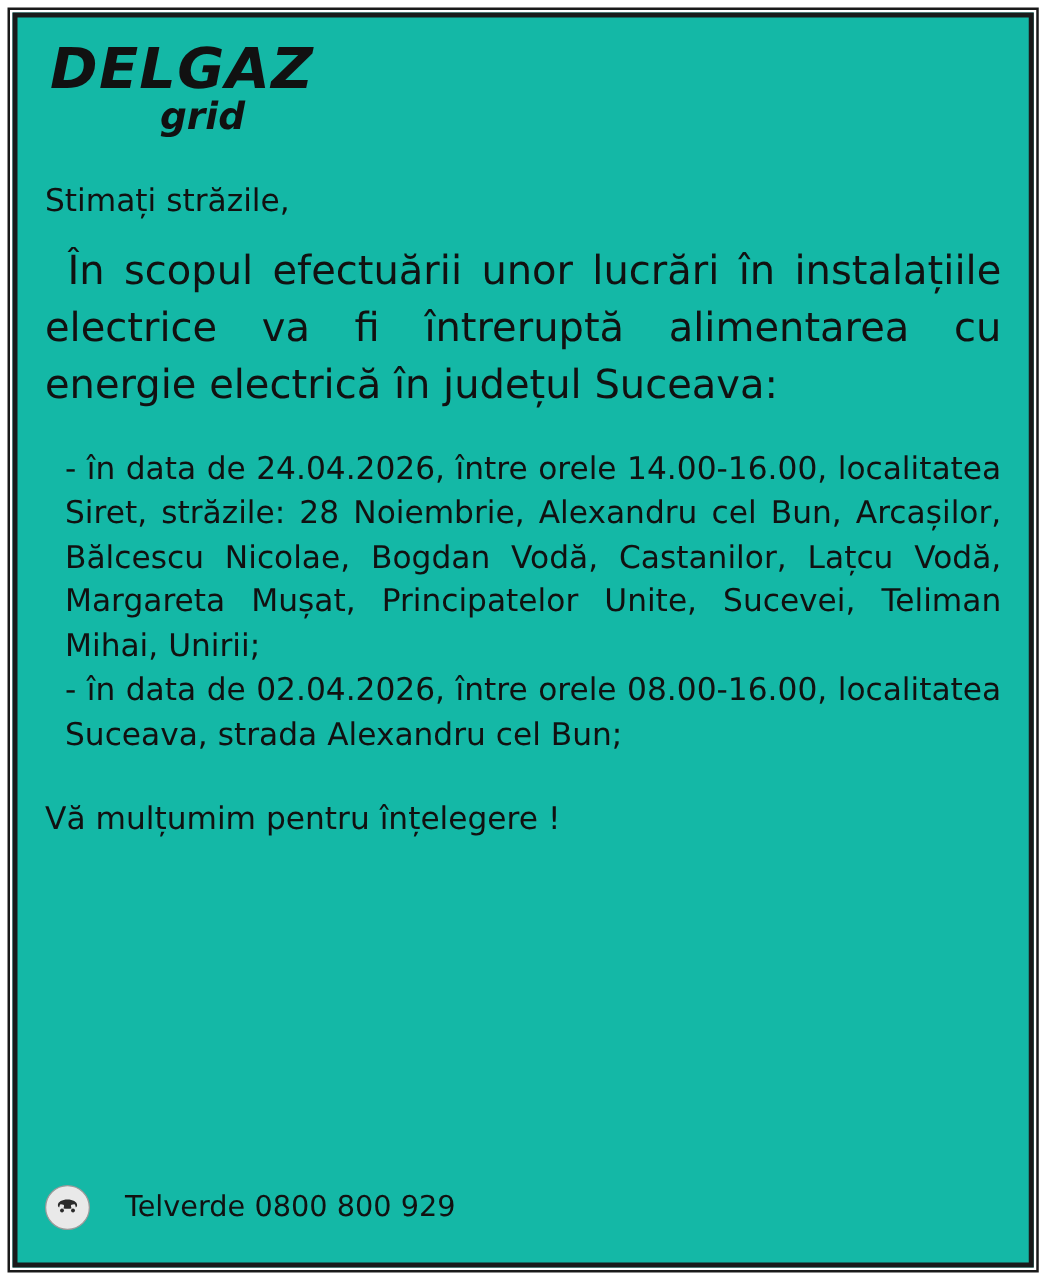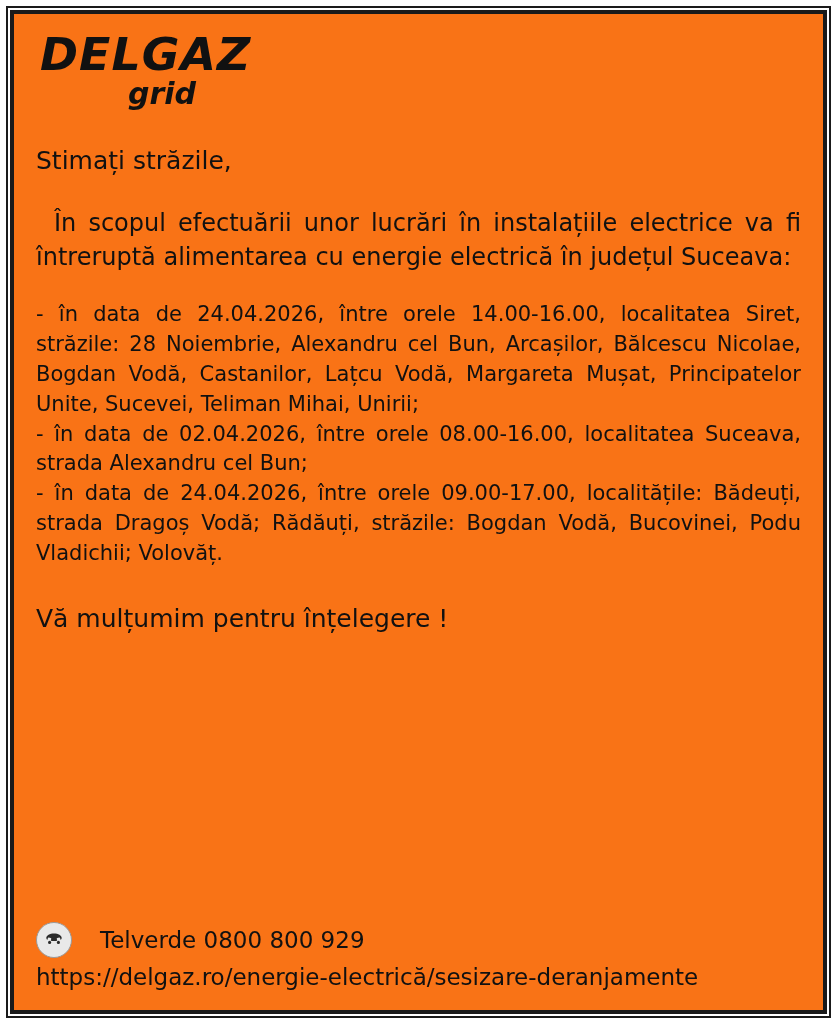--- a/index.html
+++ b/index.html
@@ -32,21 +32,21 @@
     box-sizing: border-box;
   }
   .frame-inner {
     position: absolute;
     left: 10px;
     top: 10px;
     right: 10px;
     bottom: 10px;
     border: 4px solid #1a1a1a;
     box-sizing: border-box;
-    background: #f97316;
+    background: #14b8a6;
   }
   .content {
     position: absolute;
     left: 22px;
     top: 18px;
     right: 22px;
     bottom: 18px;
     box-sizing: border-box;
   }
 
@@ -79,38 +79,38 @@
     color: #111111;
   }
 
   
   .salutation {
     font-size: 25px;
     margin: 36px 0 0 0;
     line-height: 1.25;
   }
   .para {
-    font-size: 24px;
+    font-size: 32px;
     line-height: 1.42;
     text-align: justify;
     text-justify: inter-word;
-    margin: 30px 0 0 0;
+    margin: 18px 0 0 0;
   }
   .para.indent {
     text-indent: 18px;
   }
   .list {
     margin: 26px 0 0 0;
   }
   .list-item {
-    font-size: 21px;
+    font-size: 25px;
     line-height: 1.42;
     text-align: justify;
     text-justify: inter-word;
-    margin: 0 0 0 0;
+    margin: 0 0 0 16px;
   }
   .list-item.last {
     text-align: justify;
   }
   .thanks {
     font-size: 25px;
     margin: 34px 0 0 0;
     line-height: 1.3;
   }
 
@@ -162,34 +162,32 @@
         <span class="logo-sub">grid</span>
       </div>
 
       <p class="salutation">Stimați străzile,</p>
 
       <p class="para indent">În scopul efectuării unor lucrări în instalațiile electrice va fi întreruptă alimentarea cu energie electrică în județul Suceava:</p>
 
       <div class="list">
         <p class="list-item">- în data de 24.04.2026, între orele 14.00-16.00, localitatea Siret, străzile: 28 Noiembrie, Alexandru cel Bun, Arcașilor, Bălcescu Nicolae, Bogdan Vodă, Castanilor, Lațcu Vodă, Margareta Mușat, Principatelor Unite, Sucevei, Teliman Mihai, Unirii;</p>
         <p class="list-item">- în data de 02.04.2026, între orele 08.00-16.00, localitatea Suceava, strada Alexandru cel Bun;</p>
-        <p class="list-item last">- în data de 24.04.2026, între orele 09.00-17.00, localitățile: Bădeuți, strada Dragoș Vodă; Rădăuți, străzile: Bogdan Vodă, Bucovinei, Podu Vladichii; Volovăț.</p>
       </div>
 
       <p class="thanks">Vă mulțumim pentru înțelegere !</p>
 
       <div class="footer">
         <div class="phone-row">
           <span class="phone-icon">
             <svg width="22" height="22" viewBox="0 0 24 24" aria-hidden="true">
               <path d="M12 5C7.4 5 3.6 7.1 3.6 9.8c0 .9.4 1.6 1.1 2.1l.7-2.2c.1-.4.5-.6.9-.5l2.1.5c.4.1.7.5.6.9l-.5 2.2c1 .2 2.1.3 3.5.3s2.5-.1 3.5-.3l-.5-2.2c-.1-.4.2-.8.6-.9l2.1-.5c.4-.1.8.1.9.5l.7 2.2c.7-.5 1.1-1.2 1.1-2.1C20.4 7.1 16.6 5 12 5z" fill="#2b2b2b"></path>
               <circle cx="7.2" cy="14.6" r="1.7" fill="#2b2b2b"></circle>
               <circle cx="16.8" cy="14.6" r="1.7" fill="#2b2b2b"></circle>
             </svg>
           </span>
           <span class="phone-text">Telverde 0800 800 929</span>
         </div>
-        <div class="url">https://delgaz.ro/energie-electrică/sesizare-deranjamente</div>
       </div>
 
     </div>
   </div>
 </div>
 
 </body></html>

